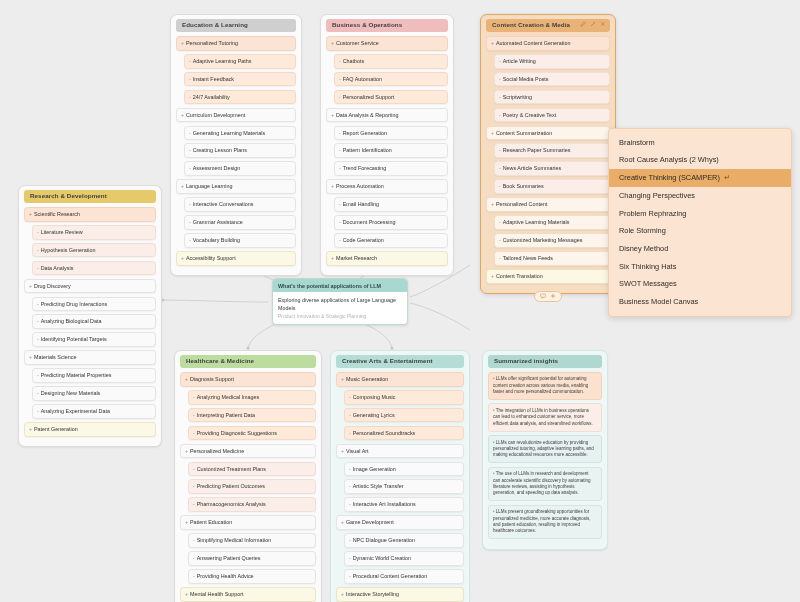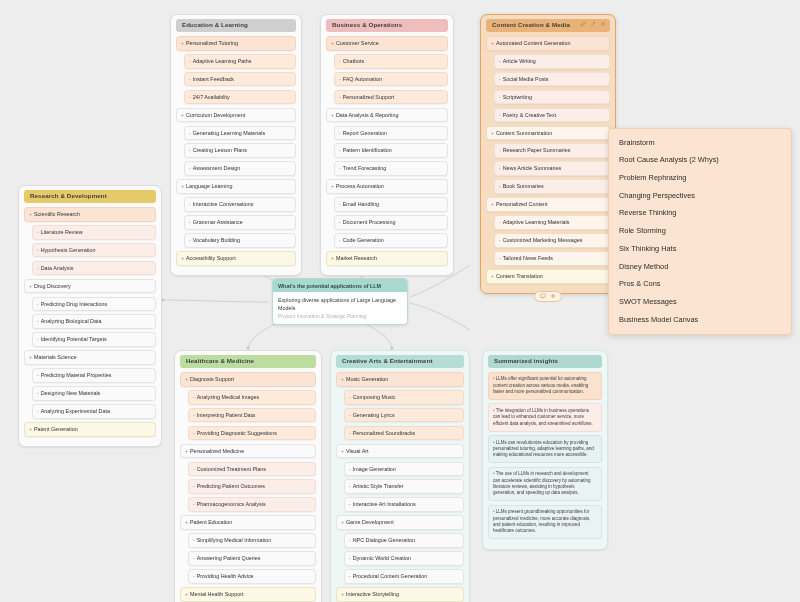--- a/index.html
+++ b/index.html
@@ -368,42 +368,40 @@
     </div>
   </div>
 
   <div id="menu">
       <div class="menu-item">
         <span>Brainstorm</span>
       </div>
       <div class="menu-item">
         <span>Root Cause Analysis (2 Whys)</span>
       </div>
+      <div class="menu-item sel">
+        <span>Creative Thinking (SCAMPER)</span>
+        <span class="ret">↵</span>
+      </div>
+      <div class="menu-item">
+        <span>Changing Perspectives</span>
+      </div>
       <div class="menu-item">
         <span>Problem Rephrazing</span>
       </div>
       <div class="menu-item">
-        <span>Changing Perspectives</span>
-      </div>
-      <div class="menu-item">
-        <span>Reverse Thinking</span>
-      </div>
-      <div class="menu-item">
         <span>Role Storming</span>
       </div>
       <div class="menu-item">
+        <span>Disney Method</span>
+      </div>
+      <div class="menu-item">
         <span>Six Thinking Hats</span>
       </div>
       <div class="menu-item">
-        <span>Disney Method</span>
-      </div>
-      <div class="menu-item">
-        <span>Pros &amp; Cons</span>
-      </div>
-      <div class="menu-item">
         <span>SWOT Messages</span>
       </div>
       <div class="menu-item">
         <span>Business Model Canvas</span>
       </div>
     </div>
 
 </div>
 
 </body></html>

